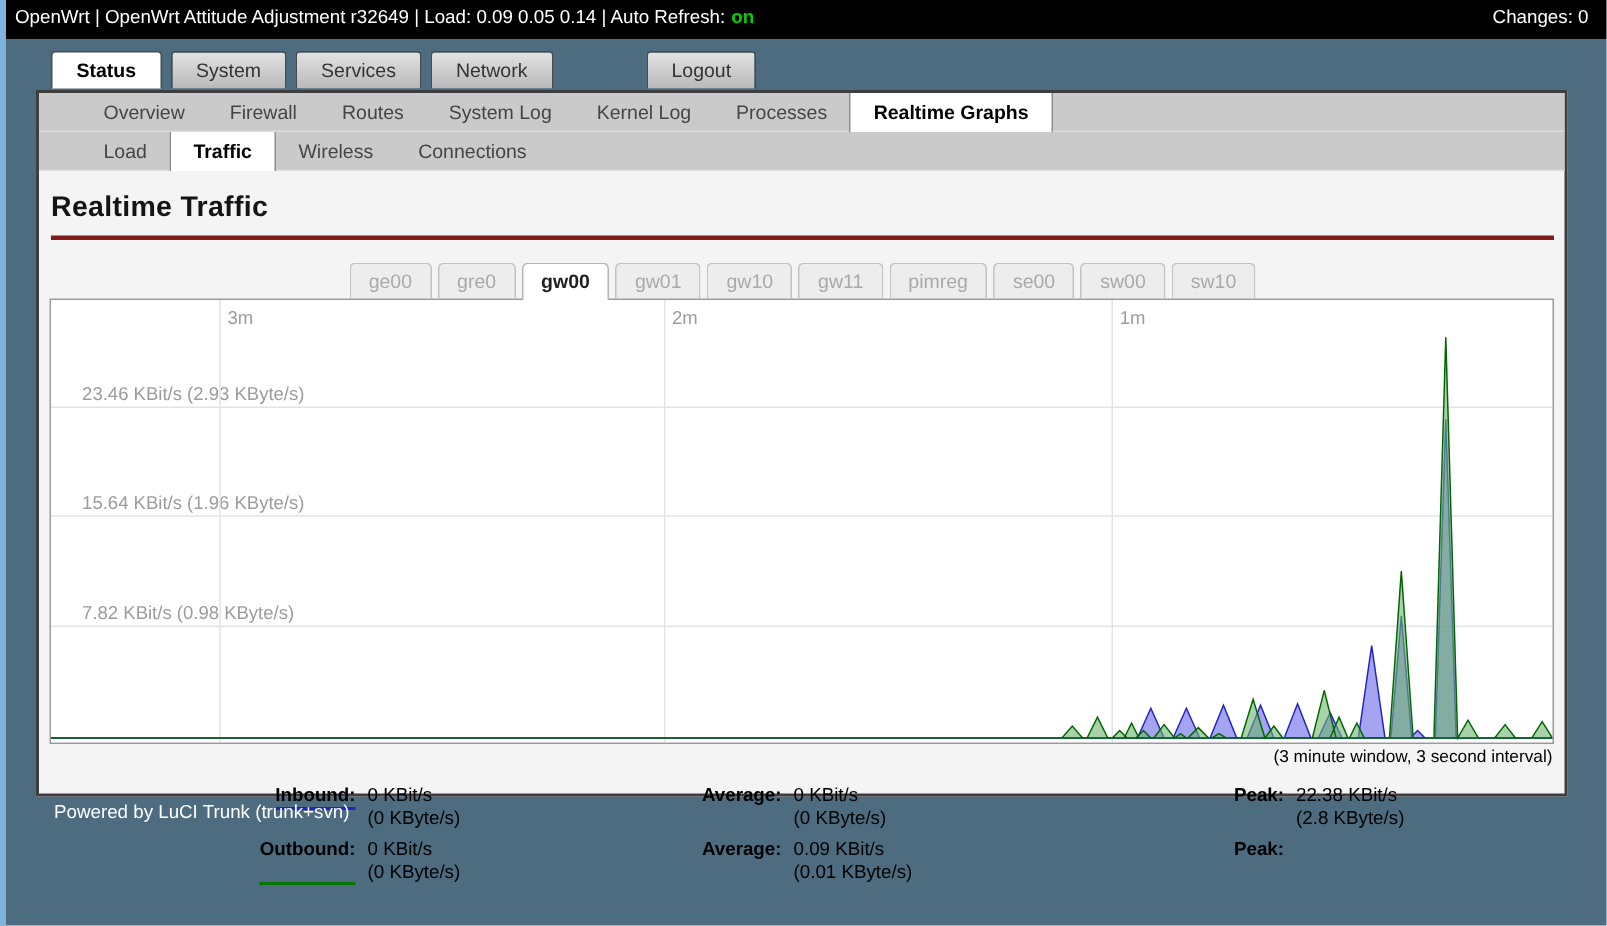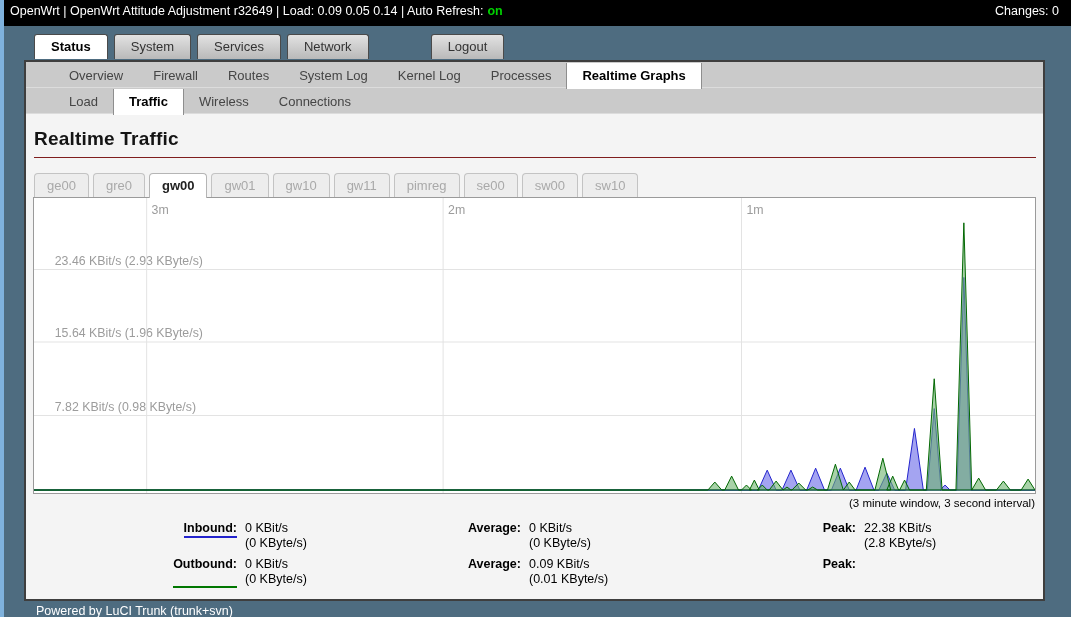--- a/index.html
+++ b/index.html
@@ -27,43 +27,43 @@
     background:linear-gradient(#e2e2e2,#b9b9b9);
     border:1px solid #4a4a4a; border-bottom:none; border-radius:3px 3px 0 0;
     margin-right:6px; cursor:pointer; vertical-align:bottom;
   }
   .main-tab.active { background:#fff; color:#000; font-weight:bold; }
   .main-tab.gap { margin-left:56px; }
 
   
   .content {
     margin:0 26px 0 24px; background:#f4f4f4;
-    border:2px solid #3e3e3e; height:541px;
+    border:2px solid #3e3e3e; height:471px;
   }
   .subnav {
     background:#cacaca; height:26px; line-height:26px; padding-left:28px;
     border-bottom:1px solid #dcdcdc; white-space:nowrap;
   }
   .sub-tab {
     display:inline-block; padding:0 15px; font-size:13px; color:#454545;
     height:26px; cursor:pointer;
   }
   .sub-tab.active {
     background:#fff; color:#000; font-weight:bold;
     border-left:1px solid #8e8e8e; border-right:1px solid #8e8e8e;
   }
 
   .page-body { padding:8px 7px 0 7px; }
   h2.page-title {
     font-size:19px; font-weight:bold; color:#141414; letter-spacing:0.2px;
-    margin:6px 0 0 1px; padding-bottom:7px; border-bottom:1px solid #7f1d1d;
+    margin:6px 0 0 1px; padding-bottom:7px; border-bottom:3px solid #7f1d1d;
   }
 
   
-  .iface-tabs { margin-top:15px; display:flex; gap:4px; align-items:flex-end; padding-left:1px; }
+  .iface-tabs { margin-top:15px; display:flex; gap:4px; align-items:flex-end; padding-left:1px;justify-content:center; }
   .iface-tab {
     padding:4px 12px 4px 12px; font-size:13px; color:#a9a9a9; background:#ededed;
     border:1px solid #c3c3c3; border-bottom:none; border-radius:4px 4px 0 0;
     cursor:pointer; position:relative; z-index:1;
   }
   .iface-tab.active {
     background:#fff; color:#222; font-weight:bold; z-index:3;
     margin-bottom:-1px; padding-bottom:5px; border-color:#b5b5b5;
   }
 

